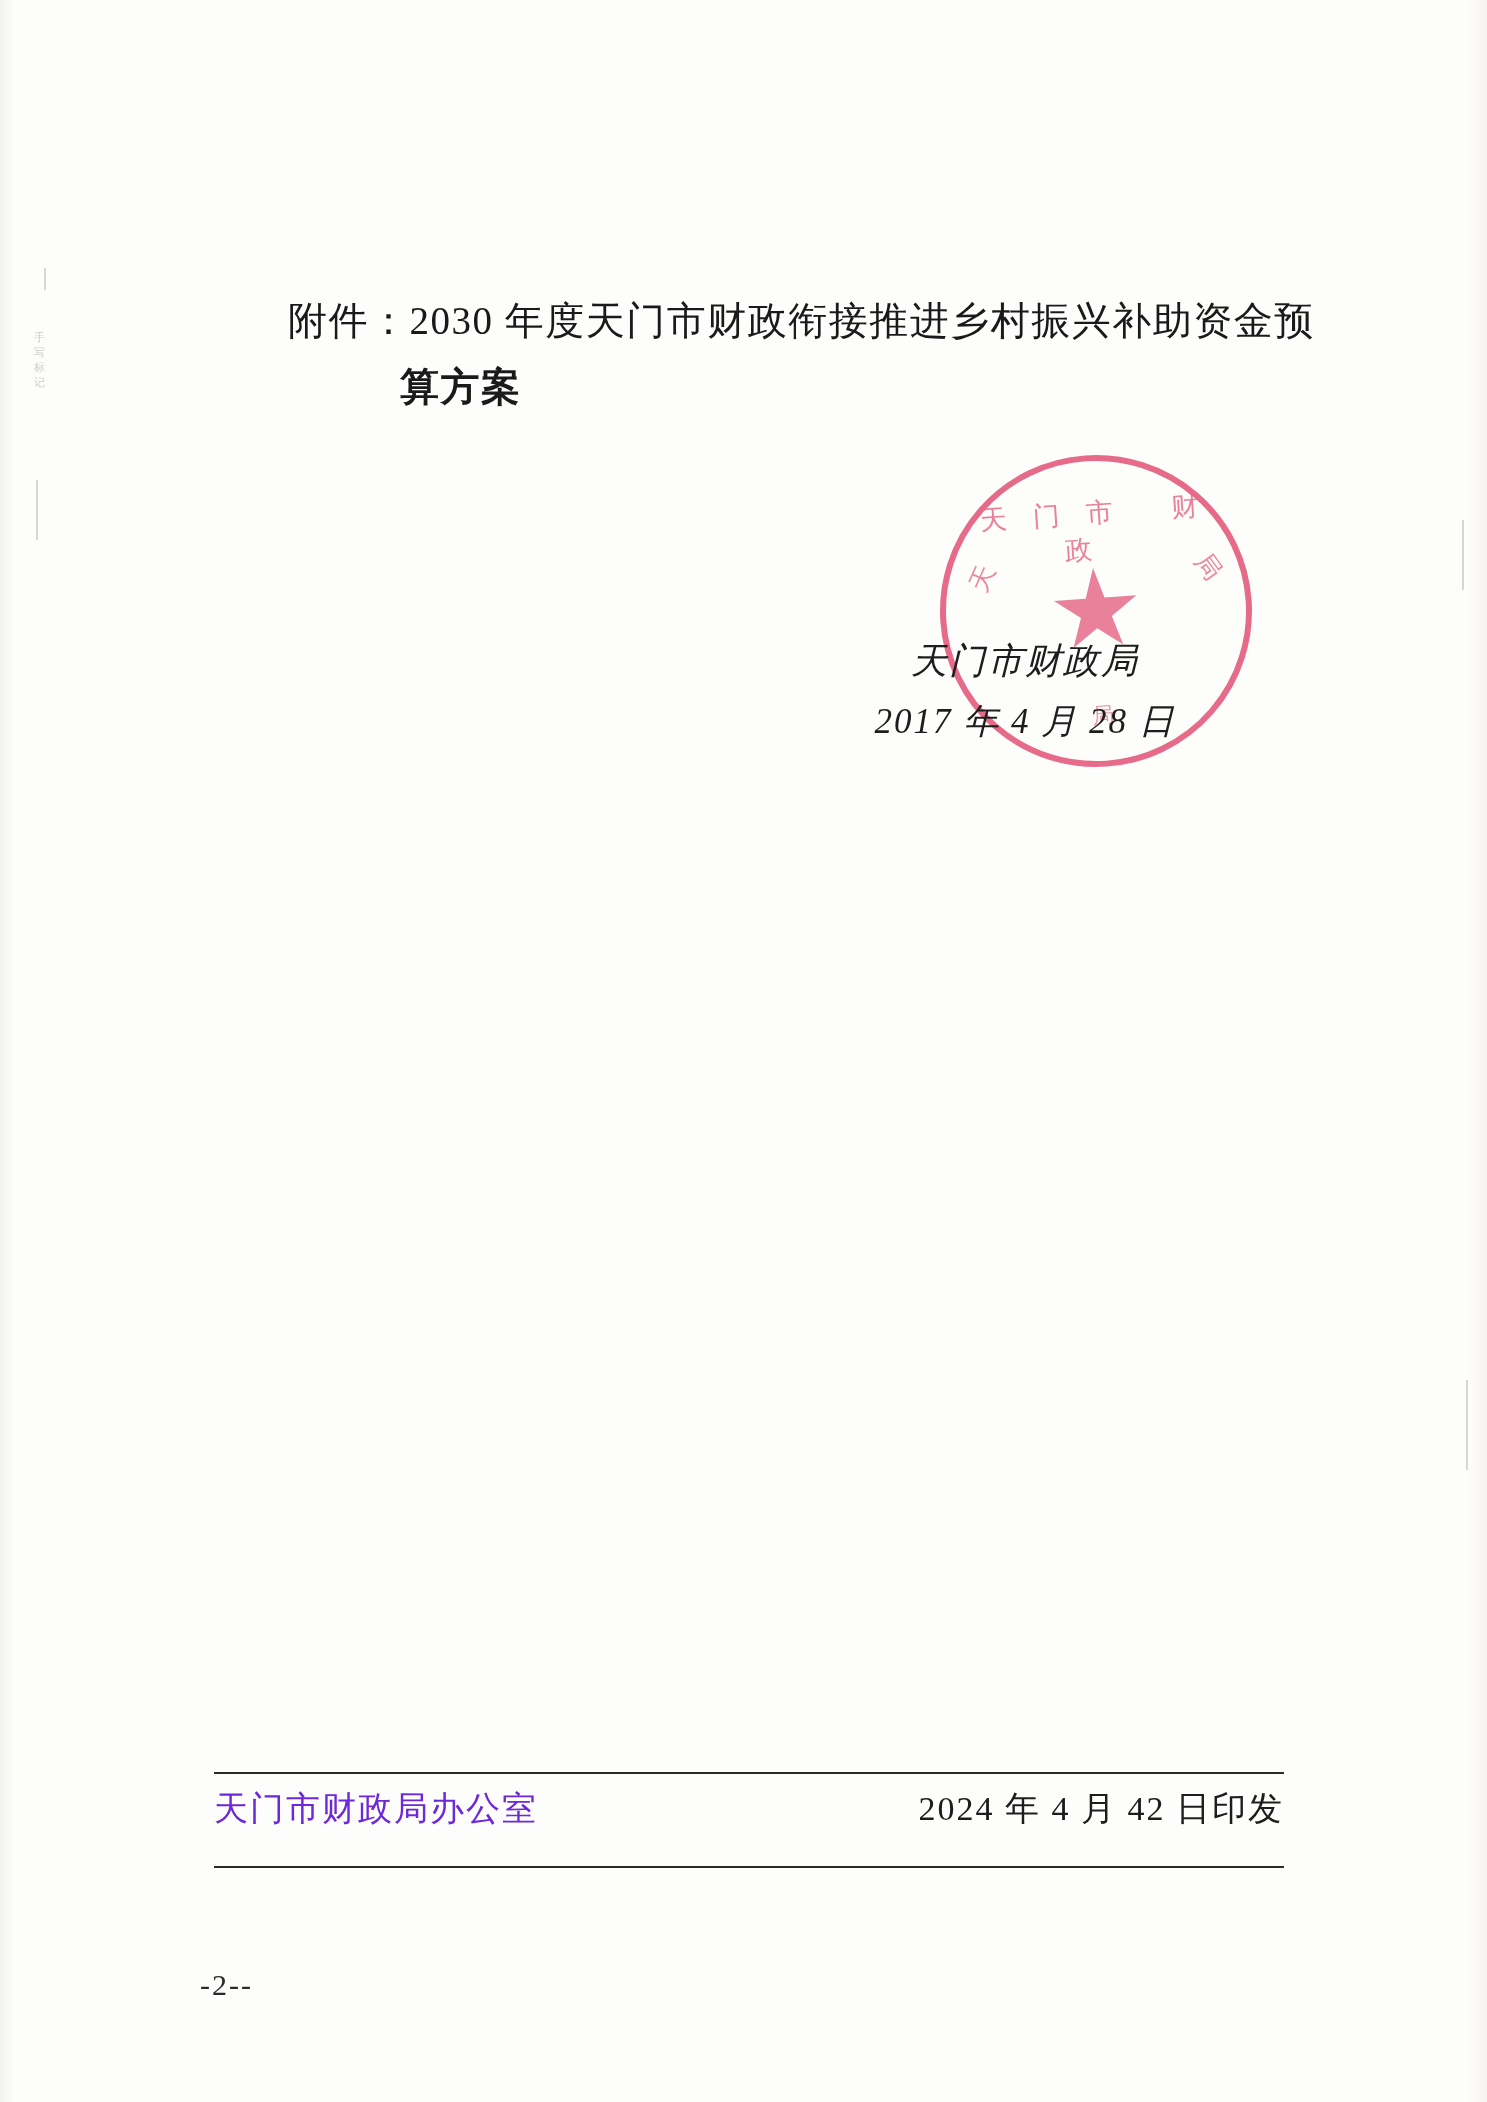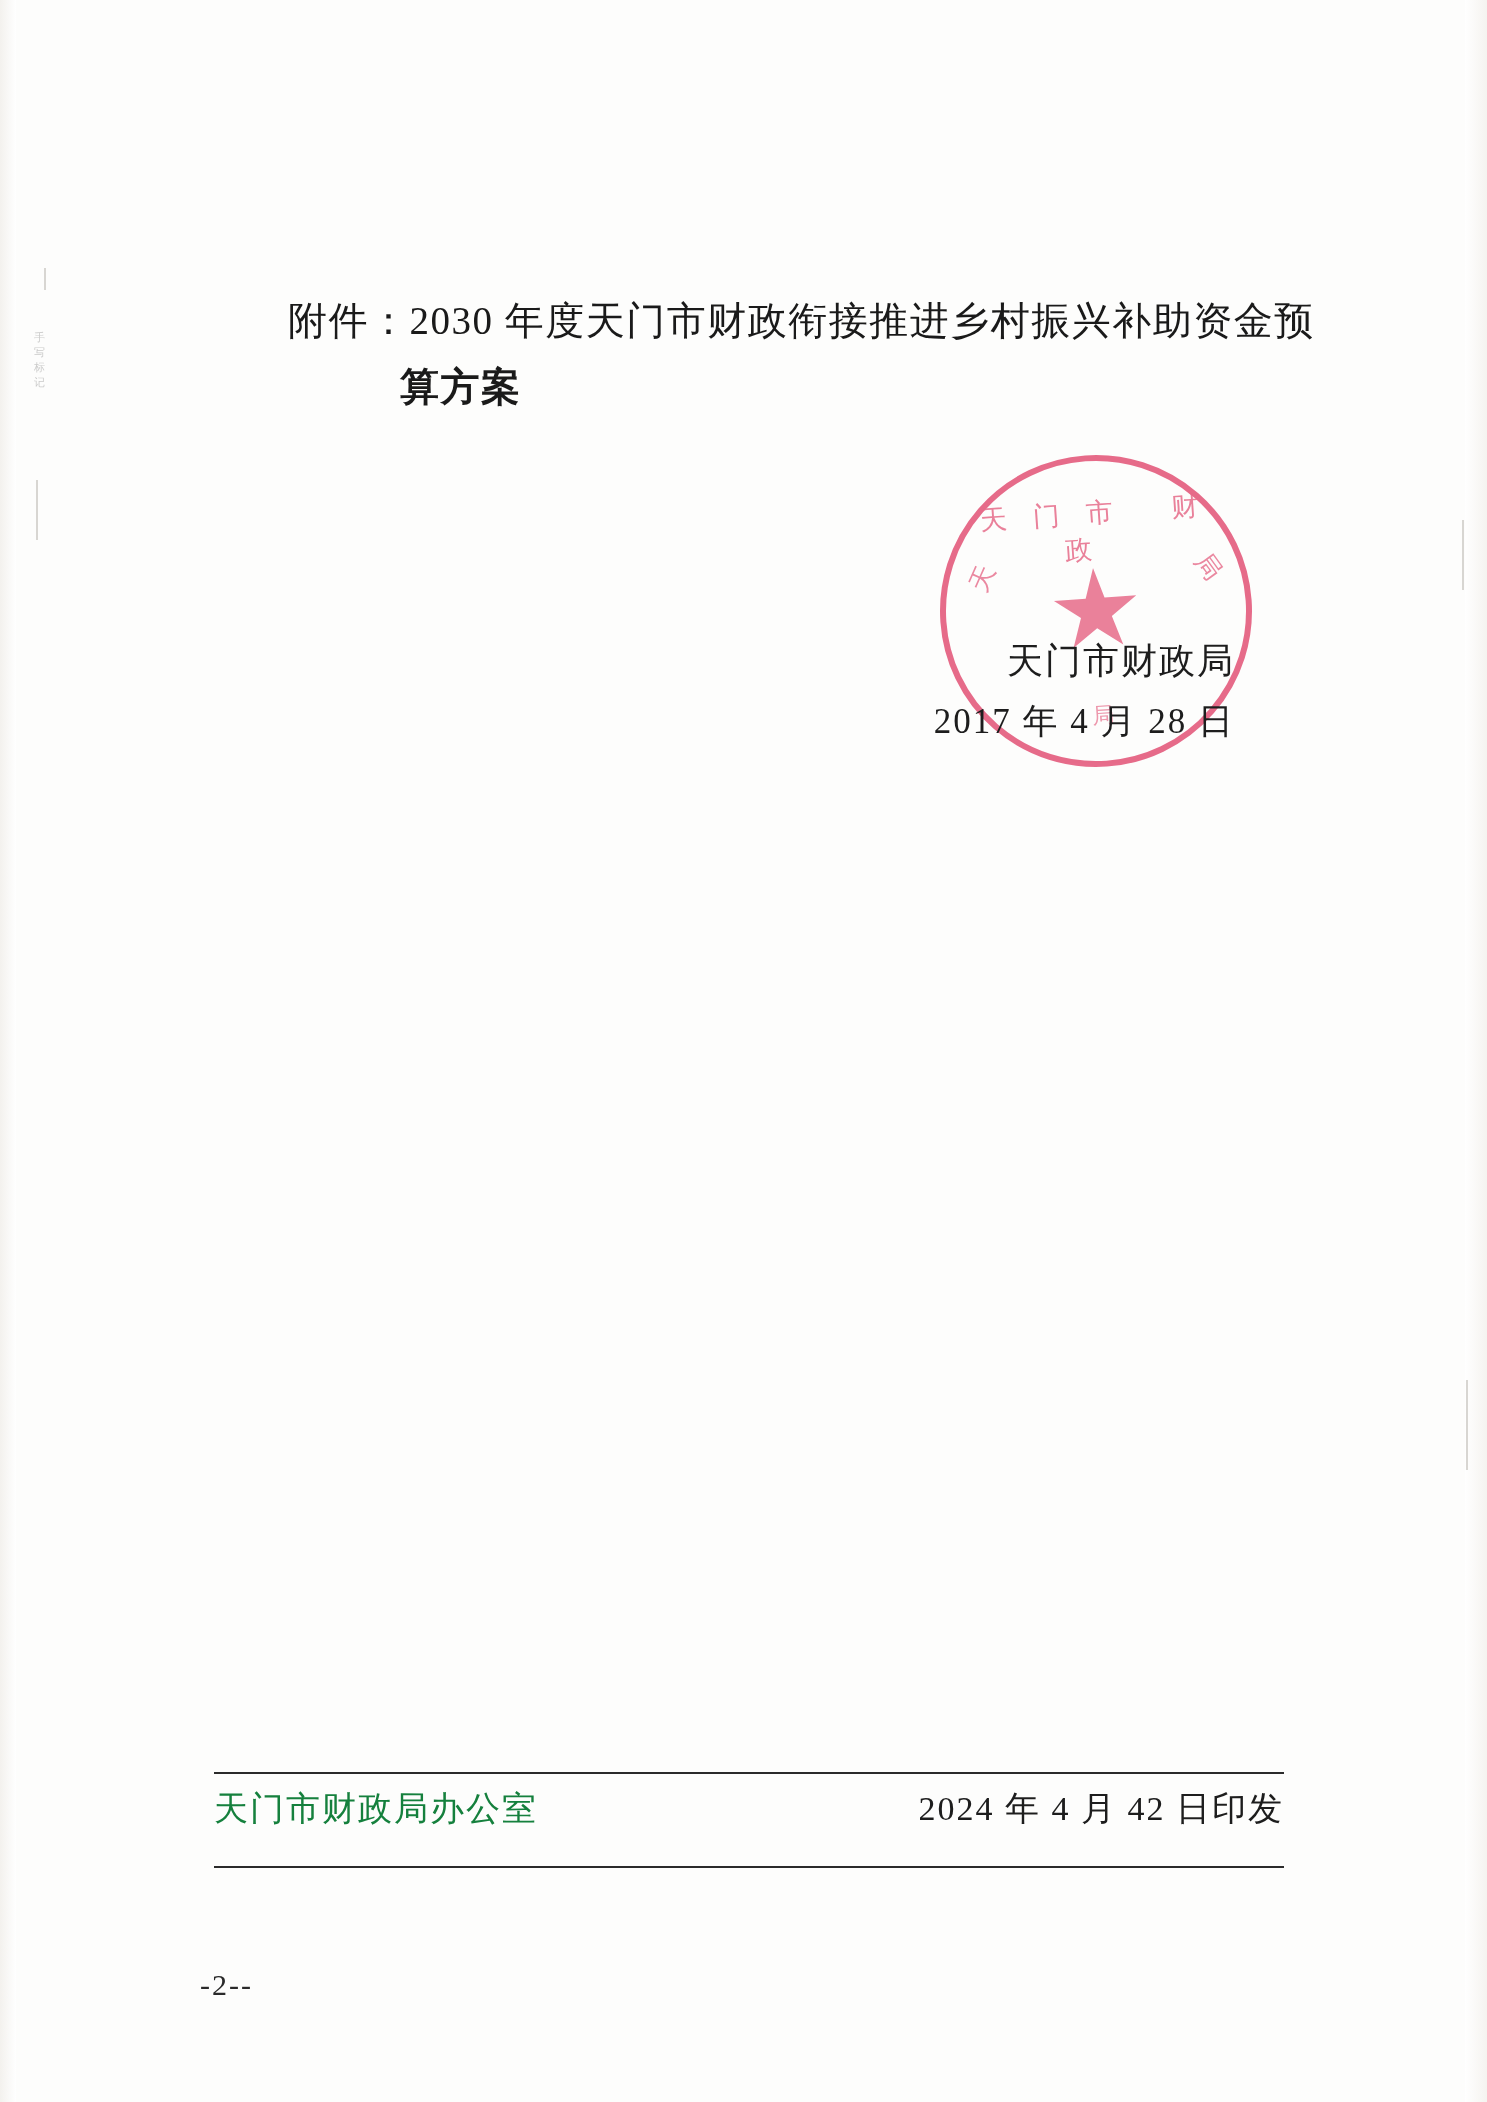--- a/index.html
+++ b/index.html
@@ -67,22 +67,23 @@
   }
   .attachment-line.second {
     padding-left: 112px;
     font-weight: bold;
   }
 
   .signature-block {
     position: absolute;
     right: 252px;
     top: 630px;
-    text-align: right;
+    text-align: center;
     width: 420px;
+    font-style: italic;
   }
   .sig-org {
     font-size: 36px;
     line-height: 62px;
     color: #1d1d1d;
     letter-spacing: 2px;
   }
   .sig-date {
     font-size: 35px;
     line-height: 60px;
@@ -183,21 +184,21 @@
     position: absolute;
     left: 214px;
     top: 1786px;
     width: 1070px;
     display: flex;
     justify-content: space-between;
     align-items: center;
   }
   .footer-left {
     font-size: 34px;
-    color: #15803d;
+    color: #6d28d9;
     letter-spacing: 2px;
     text-align: center;
   }
   .footer-right {
     font-size: 34px;
     color: #1d1d1d;
     letter-spacing: 2px;
   }
   .page-number {
     position: absolute;

